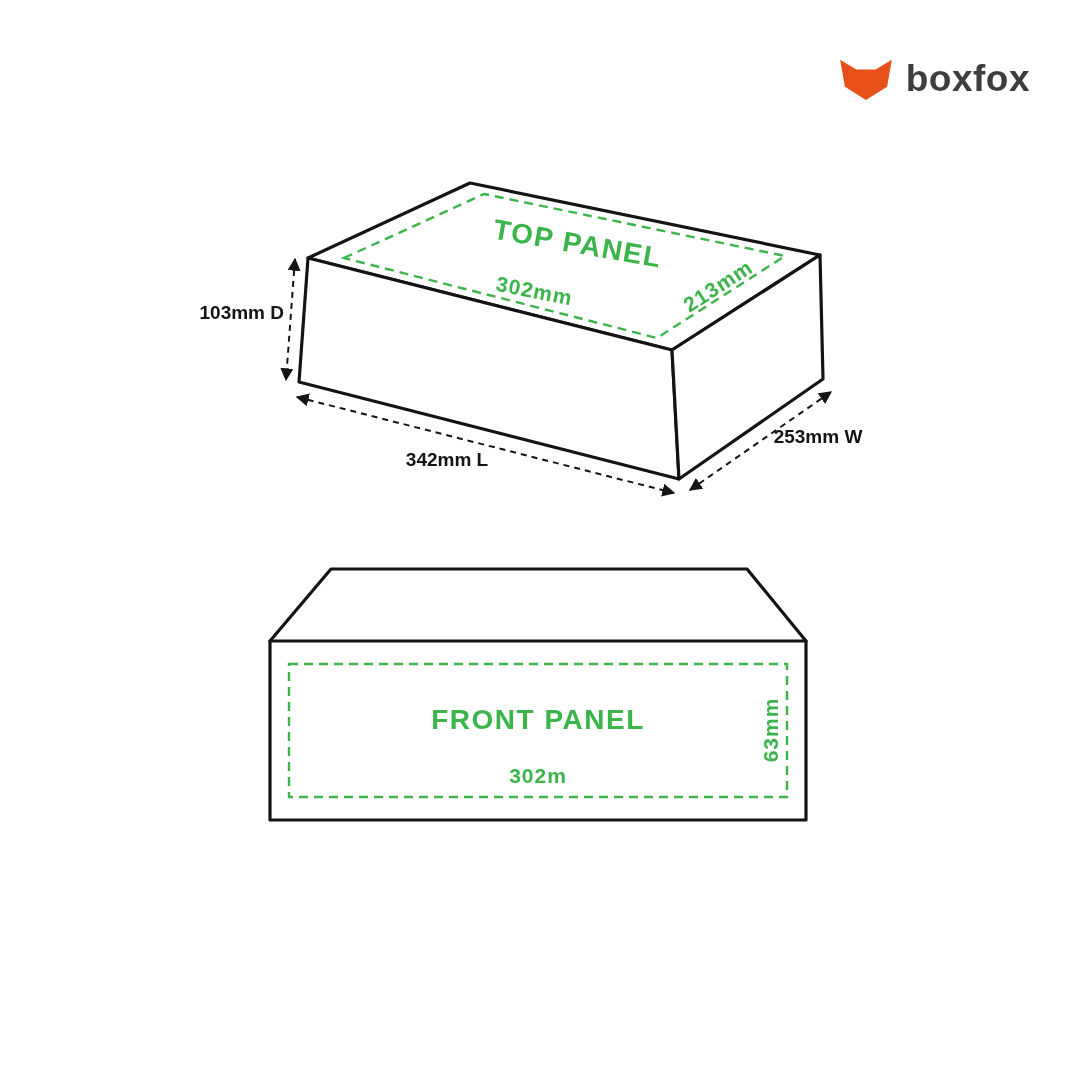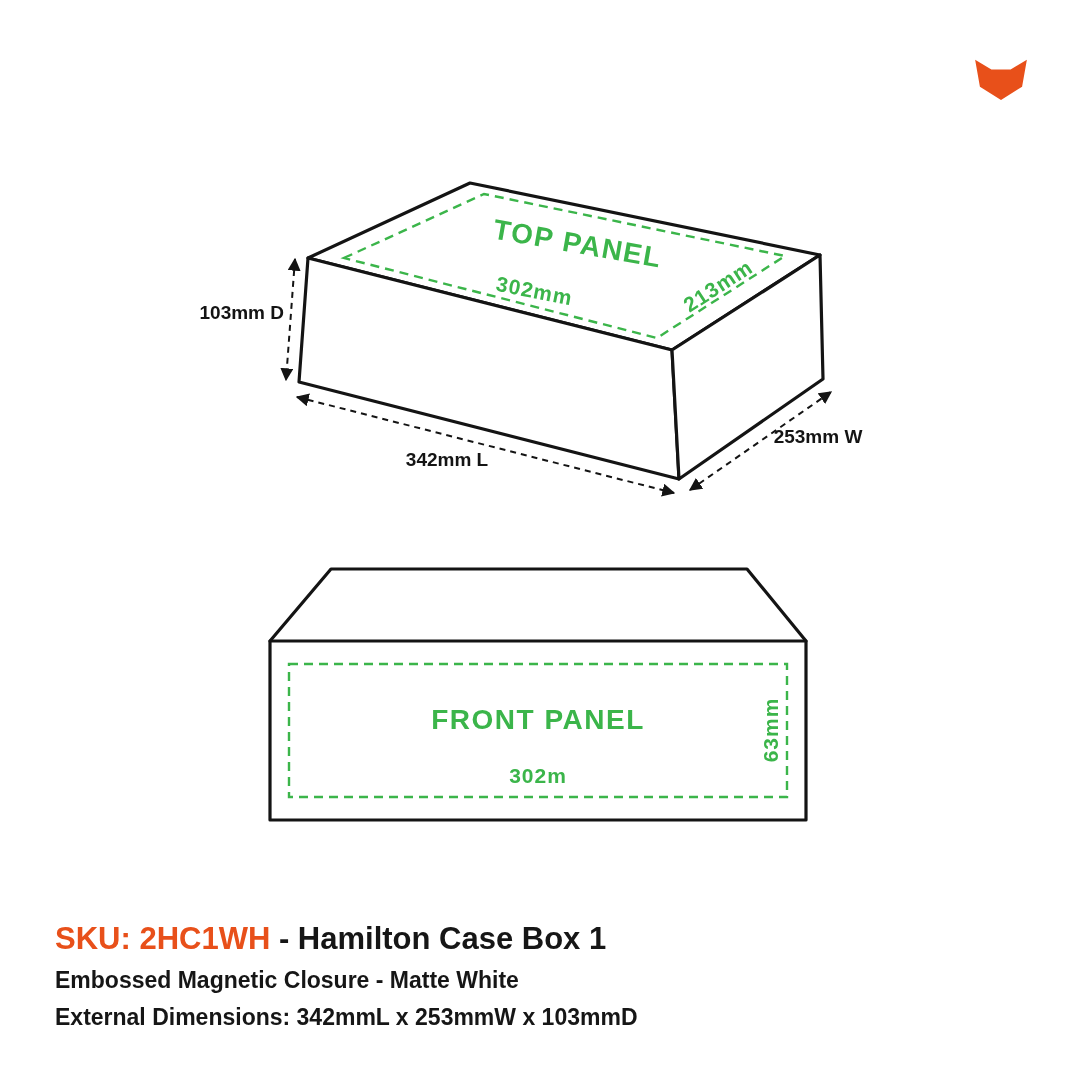--- a/index.html
+++ b/index.html
@@ -93,20 +93,21 @@
 </style>
 </head>
 <body>
 
 <div class="page">
 
   <div class="logo">
     <svg width="58" height="46" viewBox="0 0 60 48">
       <path d="M3,4 L20,14 L40,14 L57,4 L52,32 L30,46 L8,32 Z" fill="#e8501a"></path>
     </svg>
+    <span class="brand-name">boxfox</span>
   </div>
 
   <svg class="diagram" width="1080" height="1080" viewBox="0 0 1080 1080">
     <defs>
       <marker id="arrow" viewBox="0 0 10 10" refX="9" refY="5" markerWidth="6.5" markerHeight="6.5" orient="auto-start-reverse">
         <path d="M0,0 L10,5 L0,10 Z" fill="#141414"></path>
       </marker>
     </defs>
 
     <g>
@@ -135,19 +136,14 @@
       <line class="outline" x1="270" y1="641" x2="806" y2="641"></line>
 
       <rect class="print-area" x="289" y="664" width="498" height="133" stroke="#3bb54a"></rect>
 
       <text class="panel-label" x="538" y="729" text-anchor="middle" fill="#3bb54a">FRONT PANEL</text>
       <text class="panel-dim" x="538" y="783" text-anchor="middle" fill="#3bb54a">302m</text>
       <text class="panel-dim" transform="translate(778,730) rotate(-90)" text-anchor="middle" fill="#3bb54a">63mm</text>
     </g>
   </svg>
 
-  <div class="footer">
-    <div class="sku-line"><span class="sku-code">SKU: 2HC1WH</span><span> - Hamilton Case Box 1</span></div>
-    <div class="spec-line">Embossed Magnetic Closure - Matte White</div>
-    <div class="spec-line">External Dimensions: 342mmL x 253mmW x 103mmD</div>
-  </div>
 
 </div>
 
 </body></html>

